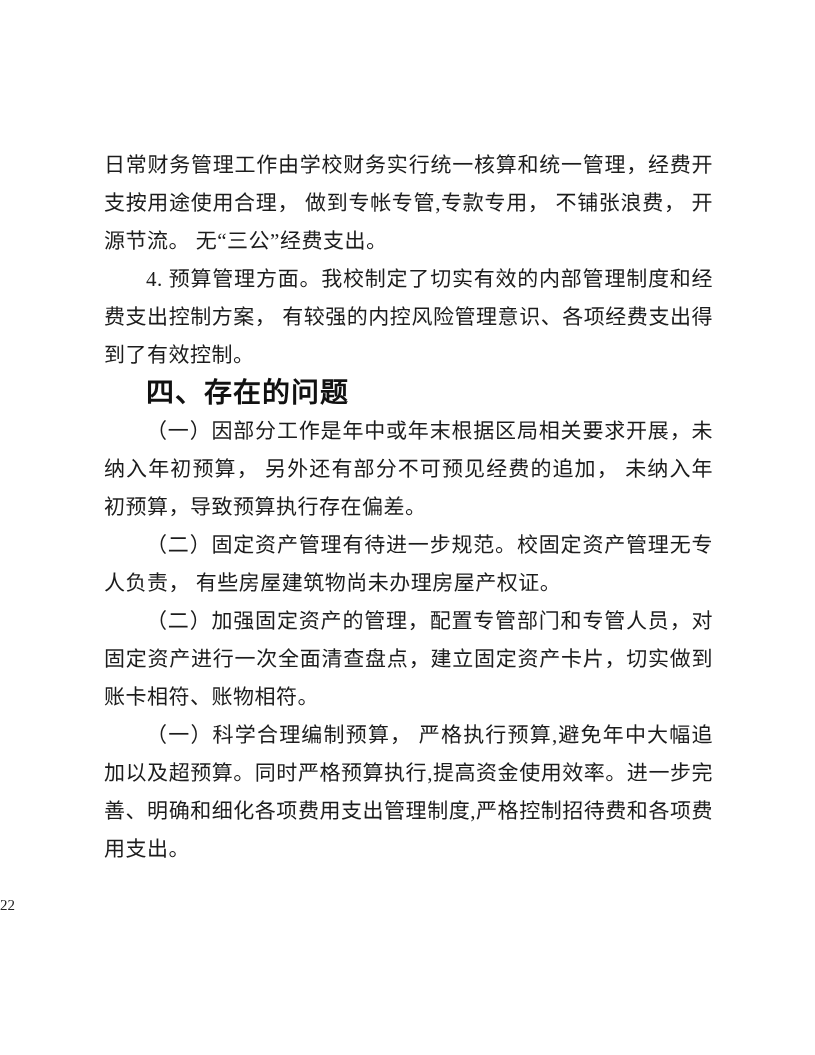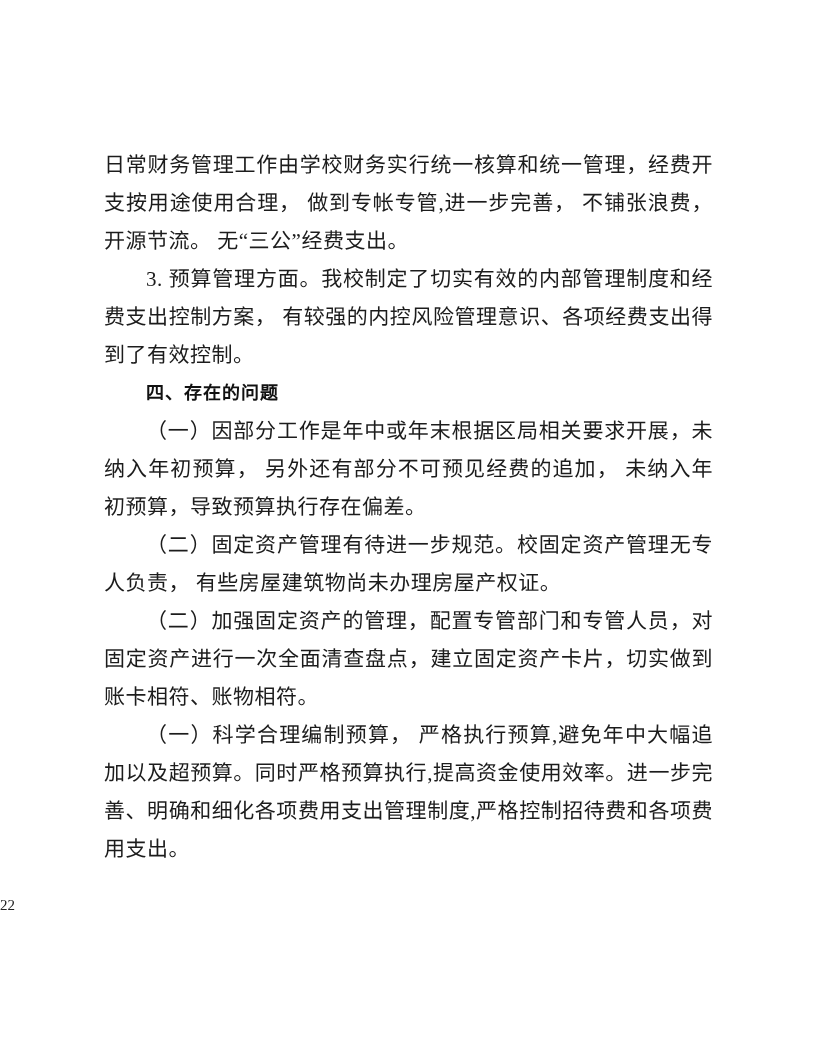--- a/index.html
+++ b/index.html
@@ -30,42 +30,42 @@
     text-align: justify;
     text-justify: inter-ideograph;
     letter-spacing: 0.5px;
   }
   .content p.indent {
     text-indent: 42px;
   }
   .content p.heading {
     font-family: "Liberation Sans", "DejaVu Sans", sans-serif;
     font-weight: bold;
-    font-size: 18px;
+    font-size: 28px;
     text-indent: 42px;
     letter-spacing: 1px;
     color: #111111;
   }
   .page-number {
     position: absolute;
     top: 897px;
     left: 0;
     width: 100%;
     font-family: "Liberation Serif", "DejaVu Serif", serif;
     font-size: 15px;
     color: #222222;
   }
 </style>
 </head>
 <body>
 
 <div class="page">
   <div class="content">
-      <p class="">日常财务管理工作由学校财务实行统一核算和统一管理，经费开支按用途使用合理， 做到专帐专管,进一步完善， 不铺张浪费， 开源节流。  无“三公”经费支出。</p>
-      <p class=" indent">3. 预算管理方面。我校制定了切实有效的内部管理制度和经费支出控制方案， 有较强的内控风险管理意识、各项经费支出得到了有效控制。</p>
+      <p class="">日常财务管理工作由学校财务实行统一核算和统一管理，经费开支按用途使用合理， 做到专帐专管,专款专用， 不铺张浪费， 开源节流。  无“三公”经费支出。</p>
+      <p class=" indent">4. 预算管理方面。我校制定了切实有效的内部管理制度和经费支出控制方案， 有较强的内控风险管理意识、各项经费支出得到了有效控制。</p>
       <p class="heading indent">四、存在的问题</p>
       <p class=" indent">（一）因部分工作是年中或年末根据区局相关要求开展，未纳入年初预算， 另外还有部分不可预见经费的追加， 未纳入年初预算，导致预算执行存在偏差。</p>
       <p class=" indent">（二）固定资产管理有待进一步规范。校固定资产管理无专人负责， 有些房屋建筑物尚未办理房屋产权证。</p>
       <p class=" indent">（二）加强固定资产的管理，配置专管部门和专管人员，对固定资产进行一次全面清查盘点，建立固定资产卡片，切实做到账卡相符、账物相符。</p>
       <p class=" indent">（一）科学合理编制预算， 严格执行预算,避免年中大幅追加以及超预算。同时严格预算执行,提高资金使用效率。进一步完善、明确和细化各项费用支出管理制度,严格控制招待费和各项费用支出。</p>
     </div>
   <div class="page-number">22</div>
 </div>
 
 </body></html>

